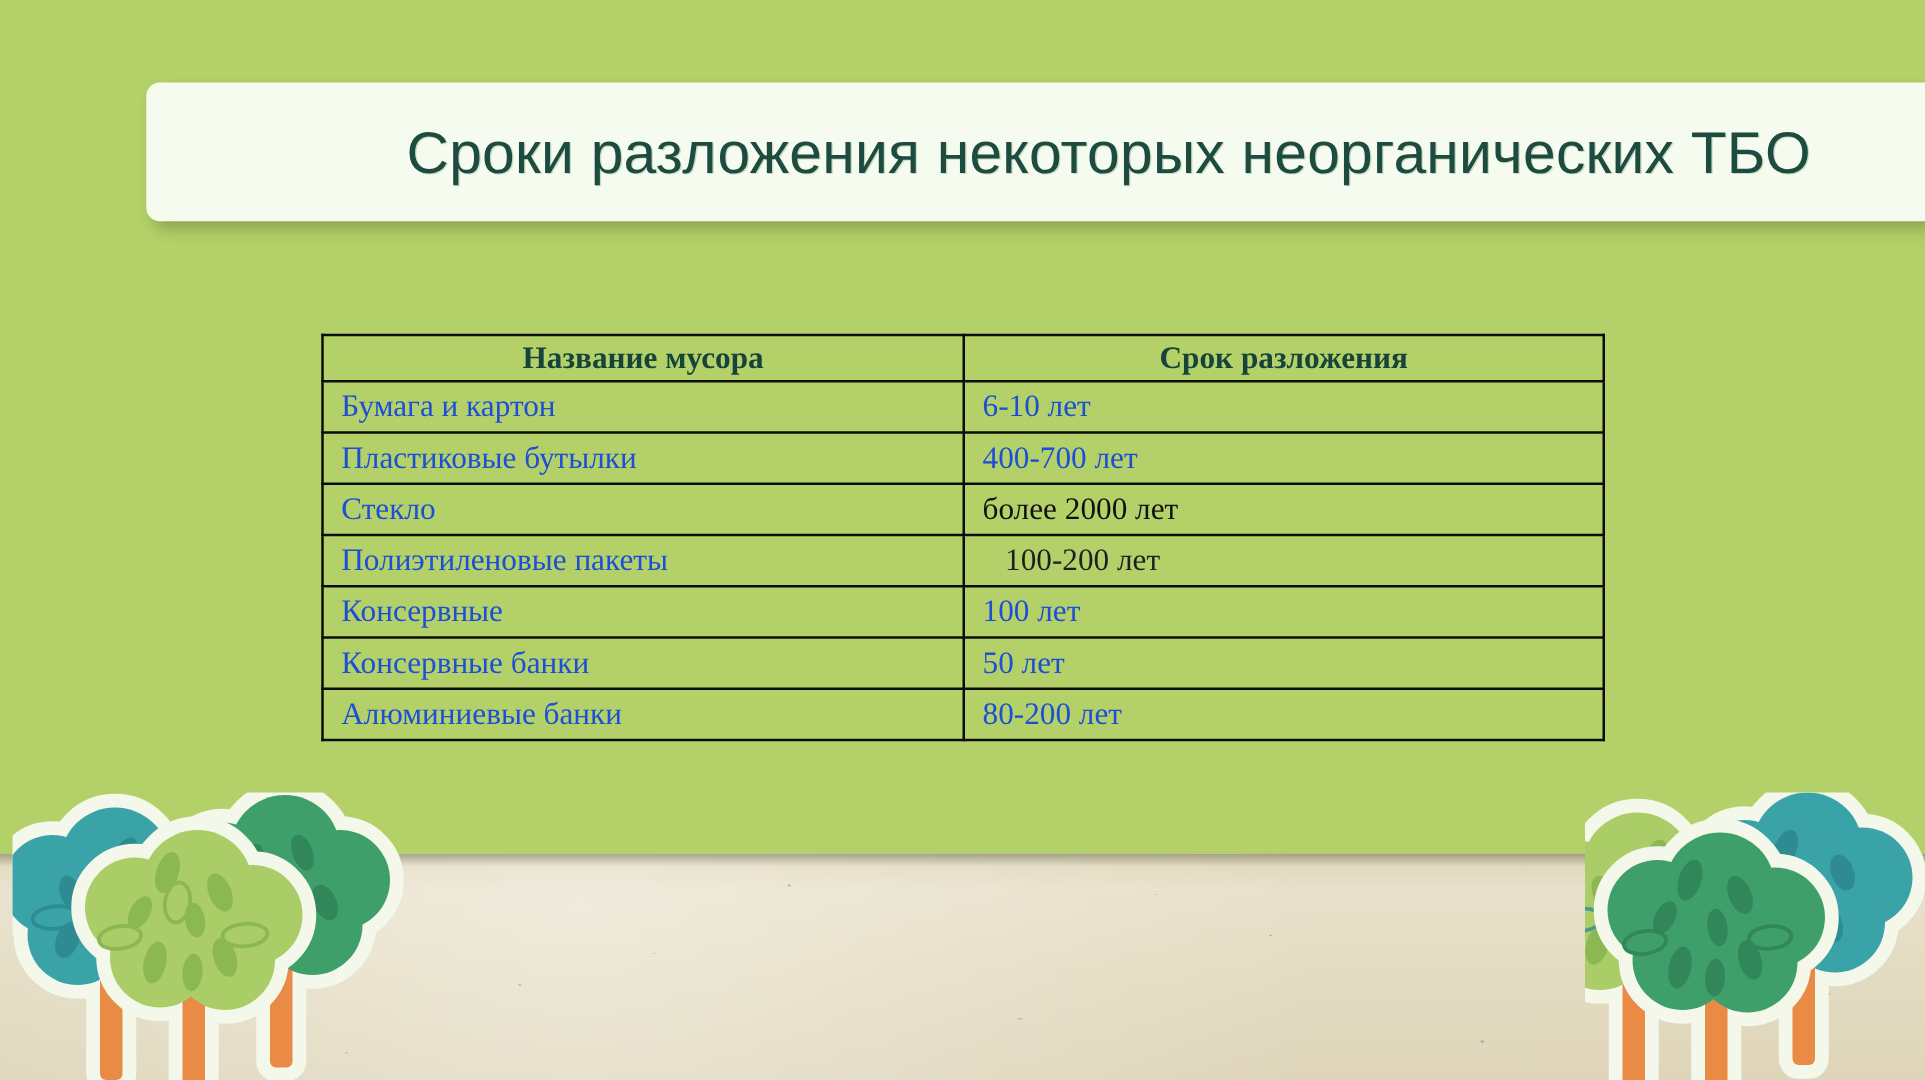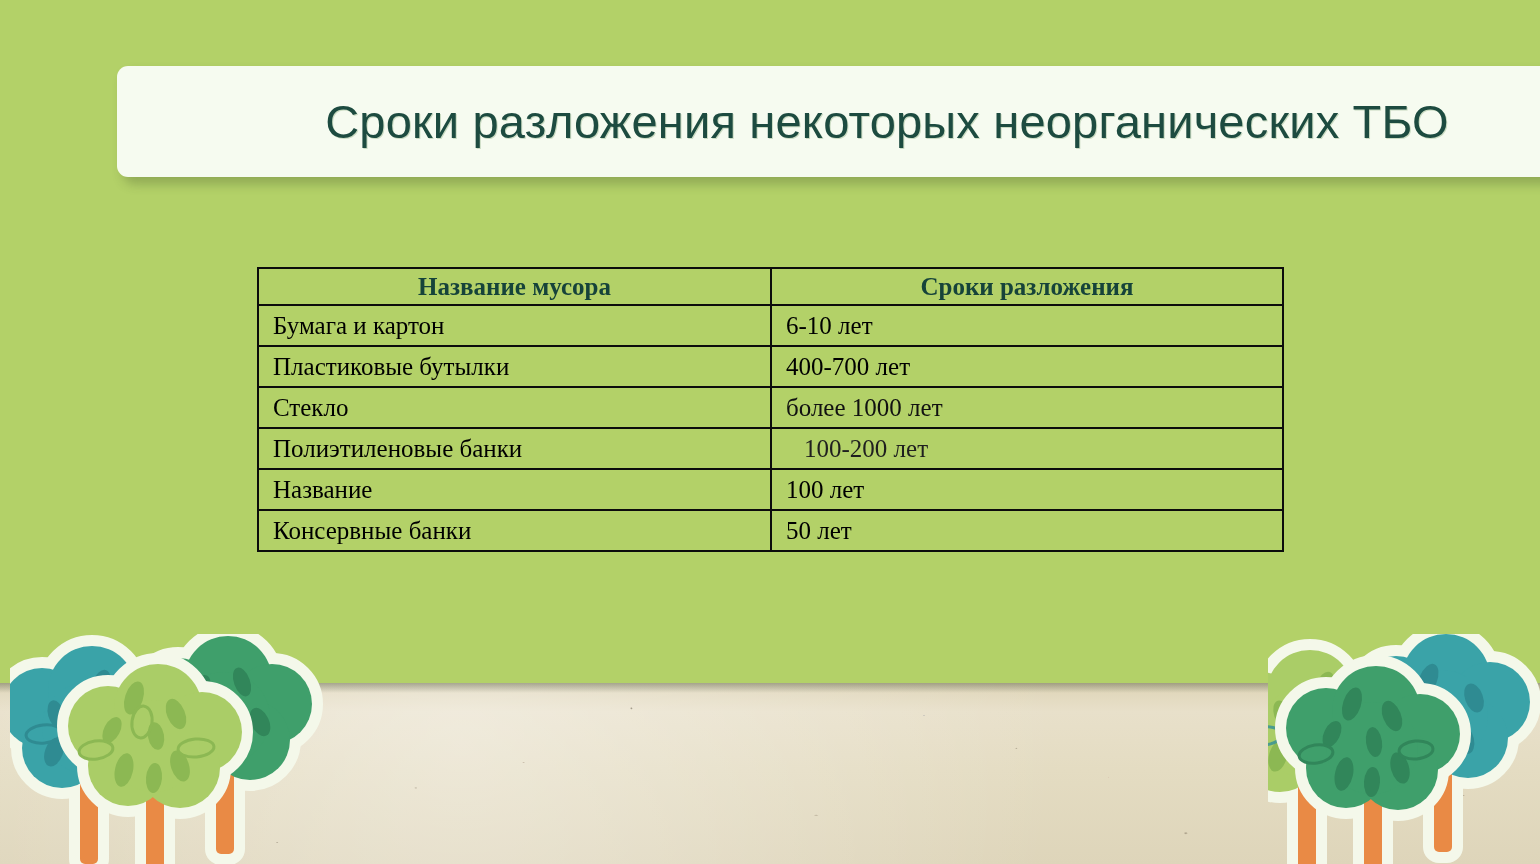--- a/index.html
+++ b/index.html
@@ -86,21 +86,21 @@
   }
   #decomp-table col.c-name { width: 513px; }
   #decomp-table col.c-term { width: 512px; }
   #decomp-table th,
   #decomp-table td {
     border: 2px solid #0c0c0c;
     padding: 0 0 0 14px;
     height: 41px;
     font-family: "Liberation Serif", serif;
     font-size: 25px;
-    color: #000000;
+    color: #1d4ed8;
     text-align: left;
     vertical-align: middle;
     background: #b3d168;
     box-sizing: border-box;
   }
   #decomp-table thead th {
     height: 37px;
     font-weight: bold;
     text-align: center;
     padding-left: 0;
@@ -134,47 +134,51 @@
   </div>
 
   <table id="decomp-table">
     <colgroup>
       <col class="c-name">
       <col class="c-term">
     </colgroup>
     <thead>
       <tr>
         <th>Название мусора</th>
-        <th>Сроки разложения</th>
+        <th>Срок разложения</th>
       </tr>
     </thead>
     <tbody>
       <tr>
         <td>Бумага и картон</td>
         <td>6-10 лет</td>
       </tr>
       <tr>
         <td>Пластиковые бутылки</td>
         <td>400-700 лет</td>
       </tr>
       <tr>
         <td>Стекло</td>
-        <td class="dark">более 1000 лет</td>
-      </tr>
-      <tr>
-        <td>Полиэтиленовые банки</td>
+        <td class="dark">более 2000 лет</td>
+      </tr>
+      <tr>
+        <td>Полиэтиленовые пакеты</td>
         <td class="indent"> 100-200 лет</td>
       </tr>
       <tr>
-        <td>Название</td>
+        <td>Консервные</td>
         <td>100 лет</td>
       </tr>
       <tr>
         <td>Консервные банки</td>
         <td>50 лет</td>
+      </tr>
+      <tr>
+        <td>Алюминиевые банки</td>
+        <td>80-200 лет</td>
       </tr>
     </tbody>
   </table>
 
   <div class="tree-group" id="trees-left">
     <svg width="320" height="230" viewBox="0 0 320 230" xmlns="http://www.w3.org/2000/svg">
       <defs>
         <g id="canopyShapeL">
           <circle cx="40" cy="52" r="40"></circle>
           <circle cx="90" cy="34" r="44"></circle>

